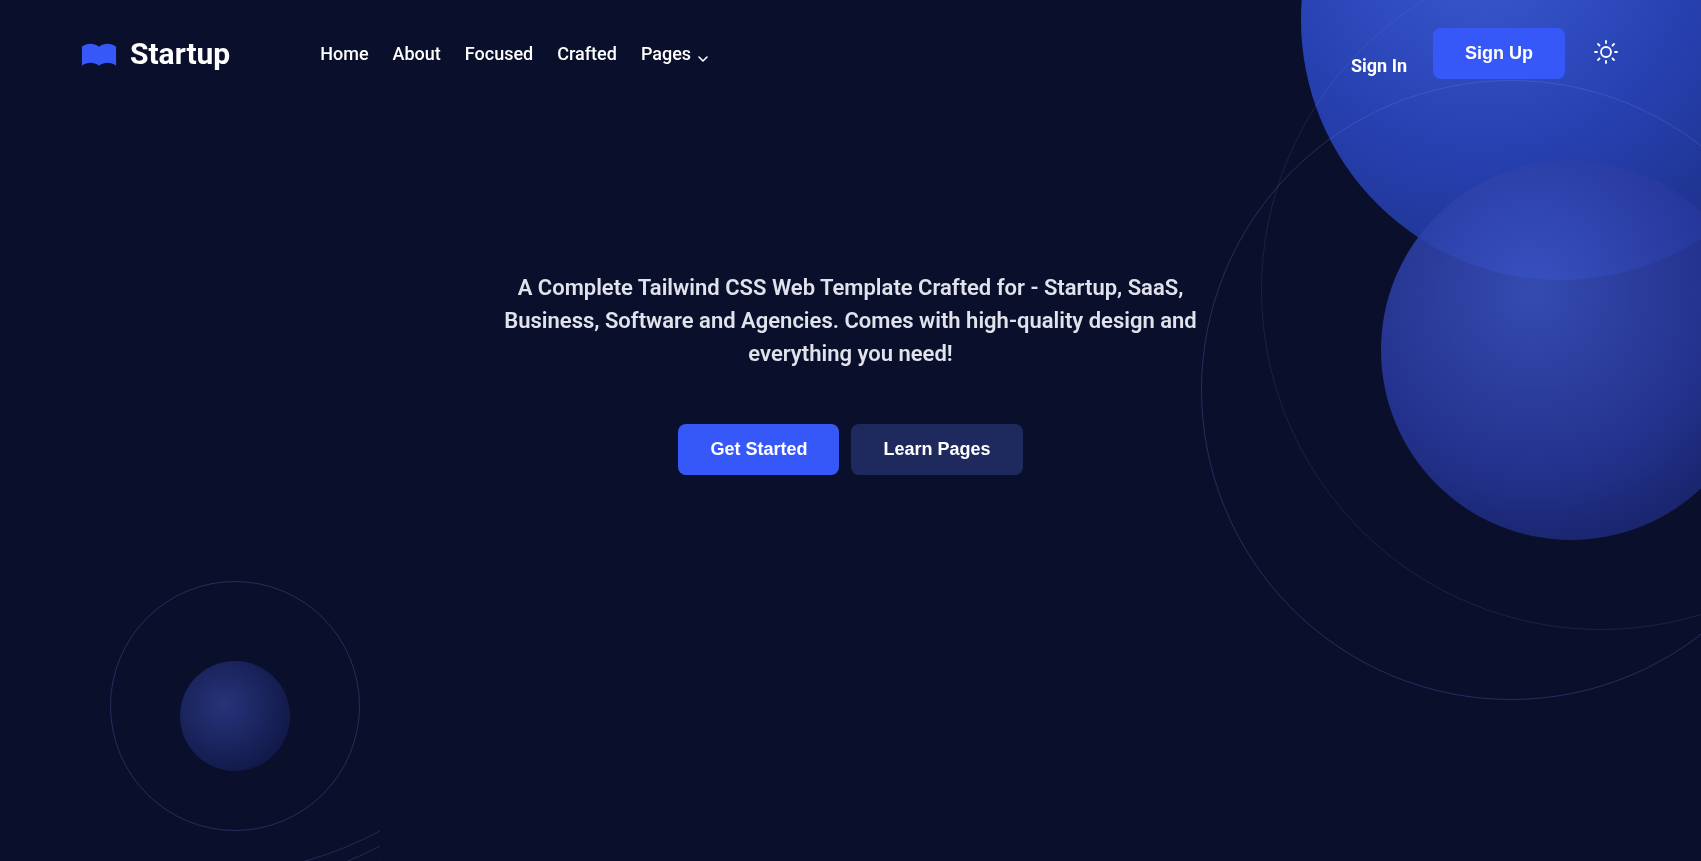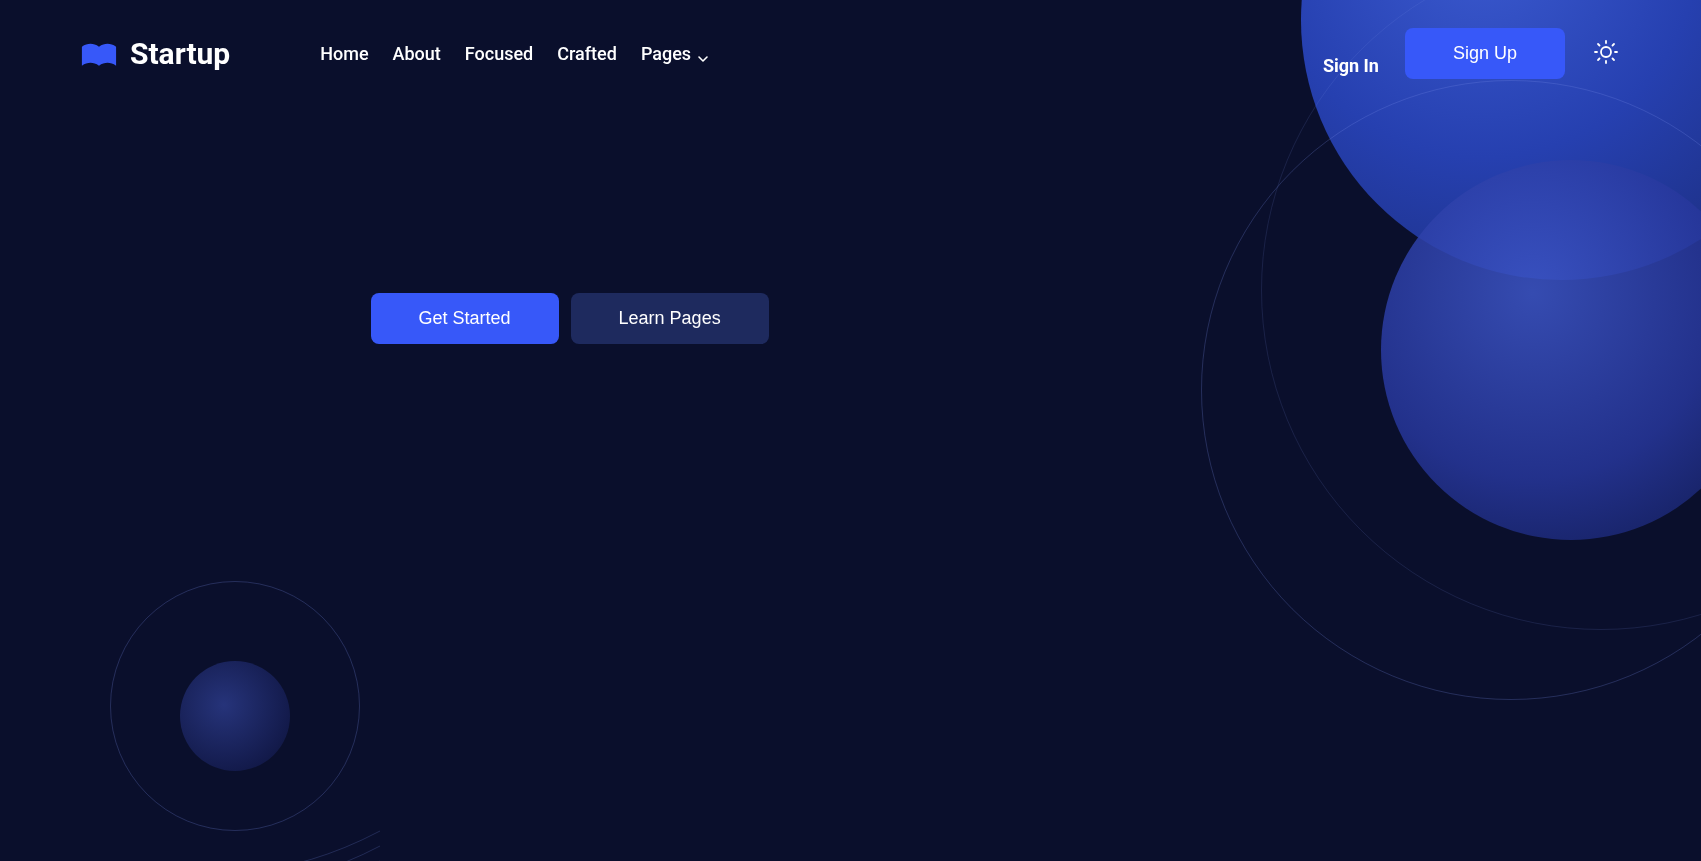--- a/index.html
+++ b/index.html
@@ -101,22 +101,22 @@
     .spacer { flex:1; }
     .auth {
       display:flex; align-items:center; gap:26px;
     }
     .signin {
       font-size:18px; font-weight:700; color:#fff; cursor:pointer;margin-top:24px;
     }
     .btn {
       display:inline-flex; align-items:center; justify-content:center;
       border:none; border-radius:8px;
-      font-size:18px; font-weight:400;
-      padding:15px 48px;
+      font-size:18px; font-weight:700;
+      padding:15px 32px;
       cursor:pointer;
     }
     .btn-primary { background:#3758F9; color:#fff; }
     .btn-dark { background:#1e2a5e; color:#fff; }
     .theme-toggle {
       width:30px; height:30px;
       display:flex; align-items:center; justify-content:center;
       cursor:pointer;
     }
 
@@ -132,21 +132,21 @@
       white-space:pre-line;
     }
     .hero-sub {
       margin-top:32px;
       font-size:22px; line-height:1.5; font-weight:600;
       color:#e0e3ec;
       max-width:720px; margin-left:auto; margin-right:auto;
     }
     .hero-cta {
       margin-top:54px;
-      display:flex; justify-content:flex-start; gap:12px;
+      display:flex; justify-content:center; gap:12px;
     }
   </style>
 </head>
 <body>
 
 <div class="deco-top"></div>
 <div class="deco-mid"></div>
 <div class="deco-ring1"></div>
 <div class="deco-ring2"></div>
 <div class="deco-bl-ball"></div>
@@ -210,17 +210,18 @@
             <path d="M19.5 19.5 L21 21"></path>
           <path d="M19.5 6.5 L21 5"></path>
             <path d="M5 21 L6.5 19.5"></path>
         </svg>
       </span>
     </span>
   </div>
 </header>
 
 <section class="hero">
+  <p class="hero-sub">A Complete Tailwind CSS Web Template Crafted for - Startup, SaaS, Business, Software and Agencies. Comes with high-quality design and everything you need!</p>
   <div class="hero-cta">
     <button class="btn btn-primary">Get Started</button>
     <button class="btn btn-dark">Learn Pages</button>
   </div>
 </section>
 
 </body></html>

